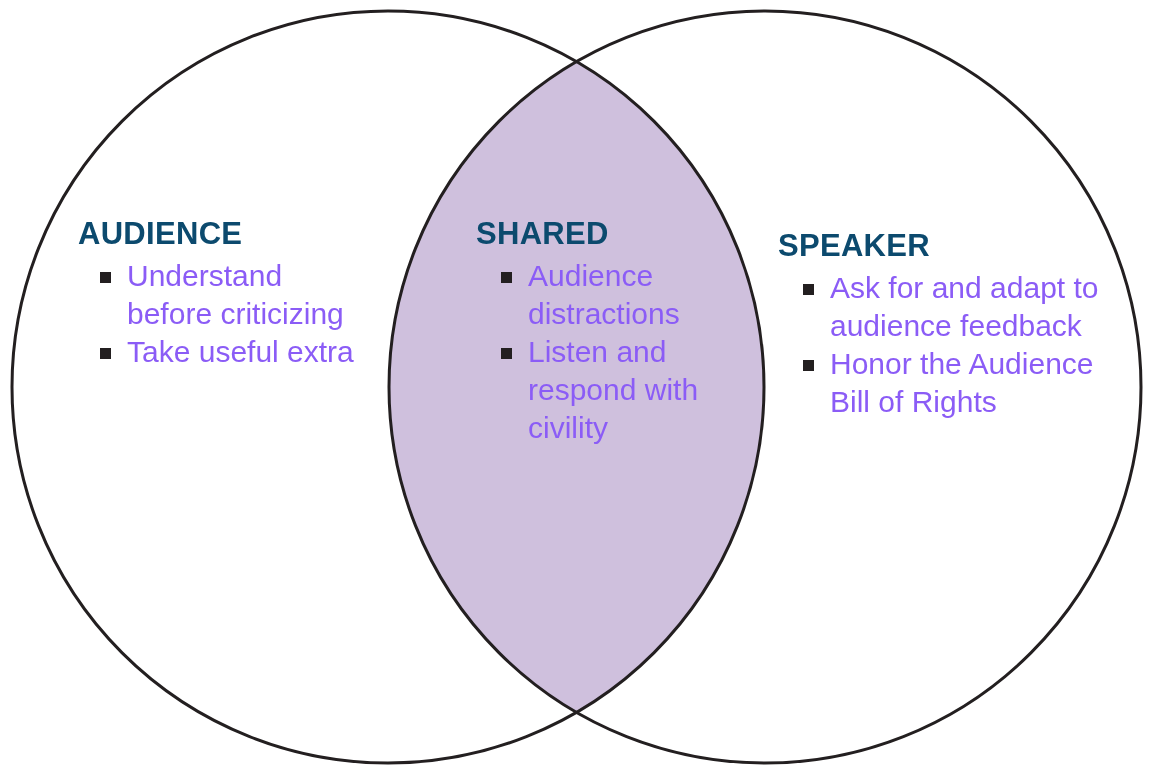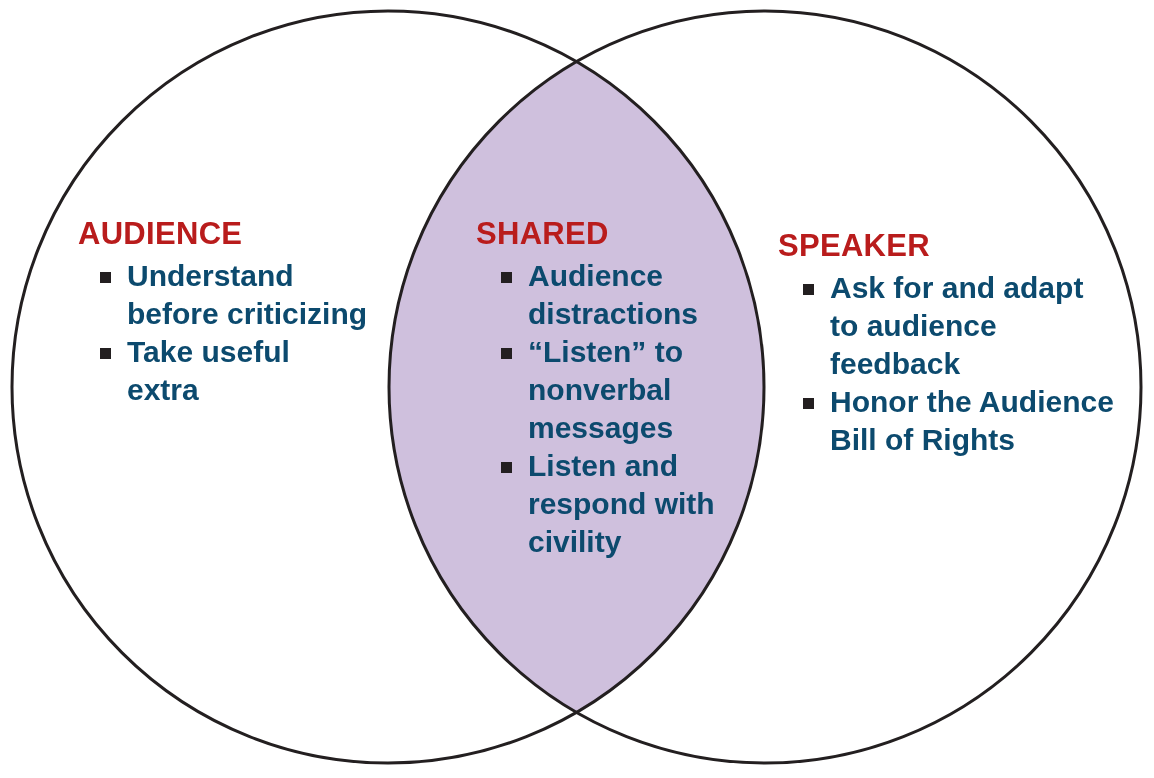--- a/index.html
+++ b/index.html
@@ -26,37 +26,37 @@
     height: 778px;
   }
   .column {
     position: absolute;
     z-index: 2;
   }
   .col-heading {
     font-size: 31px;
     font-weight: bold;
     letter-spacing: 0.3px;
-    color: #b91c1c;
+    color: #0c4a6e;
     margin: 0 0 6px 0;
     line-height: 1.05;
     white-space: nowrap;
   }
   ul.bullet-list {
     list-style: none;
     margin: 0;
     padding: 0;
   }
   ul.bullet-list > li {
     position: relative;
     padding-left: 27px;
     font-size: 30px;
     line-height: 38px;
-    color: #0c4a6e;
-    font-weight: 700;
+    color: #8b5cf6;
+    font-weight: 400;
     margin-bottom: 0;
   }
   ul.bullet-list > li .bullet-marker {
     position: absolute;
     left: 0;
     top: 15px;
     width: 11px;
     height: 11px;
     background: #231f20;
     display: block;
@@ -121,24 +121,20 @@
 
   <div class="column" id="col-shared">
     <div class="col-heading">SHARED</div>
     <ul class="bullet-list">
       <li>
         <span class="bullet-marker"></span>
         <span>Audience distractions</span>
       </li>
       <li>
         <span class="bullet-marker"></span>
-        <span>“Listen” to nonverbal messages</span>
-      </li>
-      <li>
-        <span class="bullet-marker"></span>
         <span>Listen and respond with civility</span>
       </li>
     </ul>
   </div>
 
   <div class="column" id="col-speaker">
     <div class="col-heading">SPEAKER</div>
     <ul class="bullet-list">
       <li>
         <span class="bullet-marker"></span>

